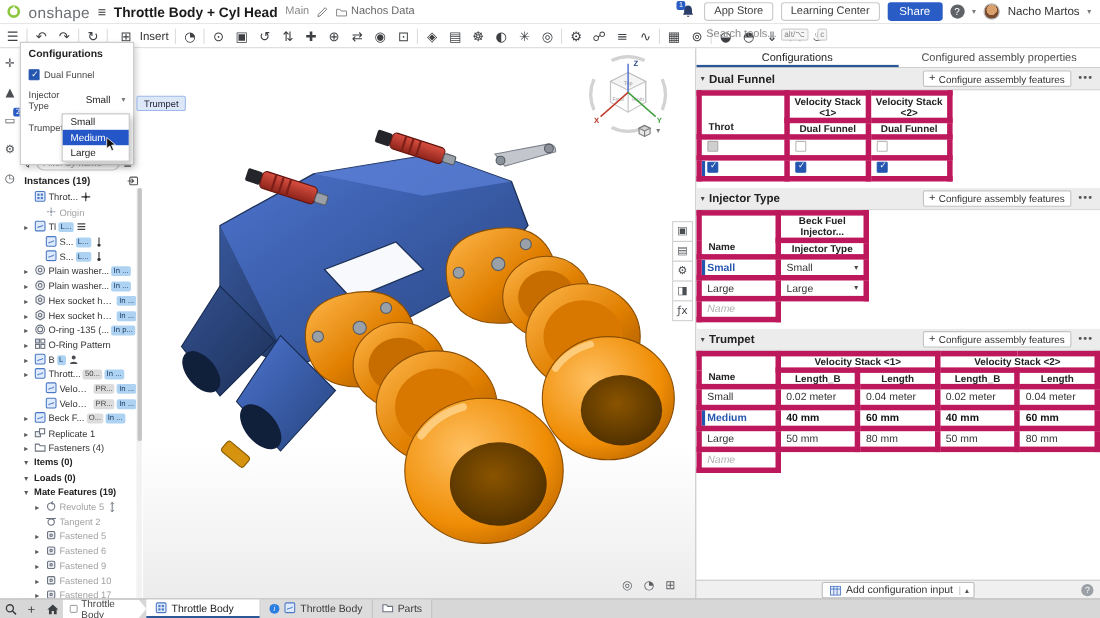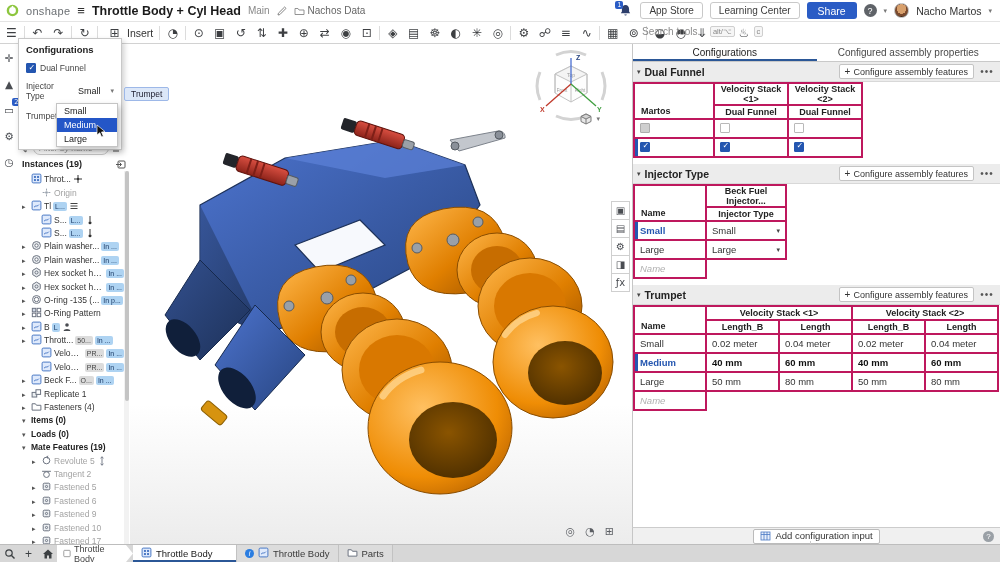--- a/index.html
+++ b/index.html
@@ -1,21 +1,21 @@
 <!DOCTYPE html>
 <html><head>
 <meta charset="utf-8">
 <style>
   * { margin:0; padding:0; box-sizing:border-box; }
   body { font-family:"Liberation Sans","DejaVu Sans",sans-serif; background:#888; }
   #app { position:relative; width:1000px; height:562px; background:#fff; overflow:hidden; font-size:10px; color:#333; }
 
   
   #hdr { position:absolute; left:0; top:0; width:100%; height:22px; background:#fff; border-bottom:1px solid #e4e4e4; display:flex; align-items:center; padding:0 8px 0 6px; gap:7px; }
-  .logo-txt { font-size:11px; color:#6b6f73; letter-spacing:.3px; }
+  .logo-txt { font-size:14px; color:#6b6f73; letter-spacing:.3px; }
   .hamb { font-size:13px; color:#2f2f2f; font-weight:bold; }
   .doc-title { font-size:12.5px; font-weight:bold; color:#1a1a1a; white-space:nowrap; }
   .ws { font-size:10px; color:#888; }
   .loc { font-size:10px; color:#666; display:flex; align-items:center; gap:3px; }
   .hdr-right { margin-left:auto; display:flex; align-items:center; gap:7px; }
   .hbtn { height:17px; padding:0 8px; border:1px solid #c9c9c9; border-radius:3px; background:#fff; font-size:10px; color:#3c3c3c; display:flex; align-items:center; }
   .share { height:17px; padding:0 11px; border-radius:3px; background:#2a5cc5; color:#fff; font-size:10.5px; display:flex; align-items:center; }
   .bell-wrap { position:relative; width:14px; height:14px; }
   .bell-badge { position:absolute; top:-3px; left:-4px; background:#2a5cc5; color:#fff; font-size:6.5px; line-height:8px; padding:0 2px; border-radius:2px; }
   .help-circle { width:13px; height:13px; border-radius:50%; background:#5f6368; color:#fff; font-size:9px; display:flex; align-items:center; justify-content:center; }
@@ -94,34 +94,34 @@
   .rp-tab.active { color:#1d1d1d; }
   .rp-tab.active::after { content:""; position:absolute; left:0; right:0; bottom:0; height:2px; background:#2b5797; }
   .rp-section { margin-bottom:6px; }
   .sec-hdr { height:20px; background:#ececec; border-bottom:1px solid #d8d8d8; display:flex; align-items:center; padding:0 4px; gap:4px; }
   .sec-chev { font-size:7px; color:#444; }
   .sec-title { font-size:10.5px; font-weight:bold; color:#222; flex:1; }
   .sec-btn { height:15px; background:#fff; border:1px solid #c4c4c4; border-radius:2px; font-size:9px; color:#333; display:flex; align-items:center; padding:0 5px; gap:3px; }
   .sec-btn .plus { font-size:10px; }
   .sec-dots { width:18px; text-align:center; color:#555; font-size:10px; letter-spacing:1px; }
   table.cfg-table { border-collapse:collapse; table-layout:fixed; font-size:9.5px; }
-  .cfg-table th, .cfg-table td { border:2px solid #be185d; }
+  .cfg-table th, .cfg-table td { border:5px solid #be185d; }
   .cfg-table th { font-weight:bold; color:#222; text-align:center; height:14px; background:#fff; font-size:9px; }
   .cfg-table th.first { vertical-align:bottom; padding:0 0 2px 6px; text-align:left; }
   .cfg-table td { height:19px; padding:0 5px; color:#333; }
   .cfg-table td.ctr { text-align:left; }
   tr.sel td:first-child { box-shadow:inset 3px 0 0 #2456b0; }
   td.selname { color:#2456b0; font-weight:bold; }
   td.b { font-weight:bold; color:#111; }
   td.blank { border:none; }
   td.ph { font-style:italic; color:#b0b0b0; }
   .selcell { display:flex; align-items:center; justify-content:space-between; }
   .selcell .caret { font-size:7px; color:#444; }
   #rp-bottom { position:absolute; left:632px; right:0; top:527px; height:18px; background:#f0f0f0; border-top:1px solid #ccc; border-left:1px solid #c6c6c6; display:flex; align-items:center; justify-content:center; }
-  #add-input-btn { height:15px; background:#fff; border:1px solid #bbb; border-radius:2px; display:flex; align-items:center; font-size:9.5px; color:#333;flex-direction:column; }
+  #add-input-btn { height:15px; background:#fff; border:1px solid #bbb; border-radius:2px; display:flex; align-items:center; font-size:9.5px; color:#333; }
   #add-input-btn .seg { padding:0 6px; display:flex; align-items:center; gap:4px; }
   #add-input-btn .dd { border-left:1px solid #ccc; padding:0 4px; font-size:7px; color:#555; }
   #rp-help { position:absolute; right:6px; width:11px; height:11px; border-radius:50%; background:#9aa0a6; color:#fff; font-size:8px; display:flex; align-items:center; justify-content:center; }
 
   
   #btmbar { position:absolute; left:0; bottom:0; width:100%; height:18px; background:#d7d7d7; border-top:1px solid #bdbdbd; display:flex; align-items:stretch; }
   .bb-ctrl { width:19px; display:flex; align-items:center; justify-content:center; color:#3c4043; font-size:12px; }
   #breadcrumb { background:#fff; clip-path:polygon(0 0, calc(100% - 7px) 0, 100% 50%, calc(100% - 7px) 100%, 0 100%); display:flex; align-items:center; gap:3px; padding:0 12px 0 6px; font-size:9px; color:#444; width:76px; }
   .dtab { display:flex; align-items:center; gap:4px; padding:0 8px; font-size:9.5px; color:#3a3a3a; background:#dcdcdc; border-right:1px solid #c2c2c2; position:relative; }
   .dtab.active { background:#fff; color:#1a1a1a; }
@@ -214,21 +214,21 @@
         <span class="tb-sep"></span>
         <span class="tb-icon">◒</span>
         <span class="tb-icon">◓</span>
         <span class="tb-icon">⇓</span>
         <span class="tb-icon">⋈</span>
         <span class="tb-icon">♨</span>
       </div>
   </div>
   <div id="search-tools">
     <span>Search tools...</span>
-    <span id="shortcut-keys" style="display:flex;gap:19px;">
+    <span id="shortcut-keys" style="display:flex;gap:8px;">
         <span class="kbd">alt/⌥</span>
         <span class="kbd">c</span>
       </span>
   </div>
 
   <div id="viewport">
     <svg style="position:absolute;left:127px;top:66px;" width="470" height="410" viewBox="0 0 470 410">
       <defs>
         <linearGradient id="blu" x1="0" y1="0" x2="1" y2="1">
             <stop offset="0" stop-color="#4d74cf"></stop>
@@ -750,21 +750,21 @@
             <span class="sec-dots">•••</span>
           </div>
           <table class="cfg-table">
             <colgroup>
               <col style="width: 80px;">
               <col style="width: 74px;">
               <col style="width: 74px;">
             </colgroup>
             <thead>
               <tr>
-                <th class="first" rowspan="2">Martos</th>
+                <th class="first" rowspan="2">Throt</th>
                 <th colspan="1">Velocity Stack &lt;1&gt;</th>
                 <th colspan="1">Velocity Stack &lt;2&gt;</th>
               </tr>
               <tr>
                 <th>Dual Funnel</th>
                 <th>Dual Funnel</th>
               </tr>
             </thead>
             <tbody>
               <tr>

